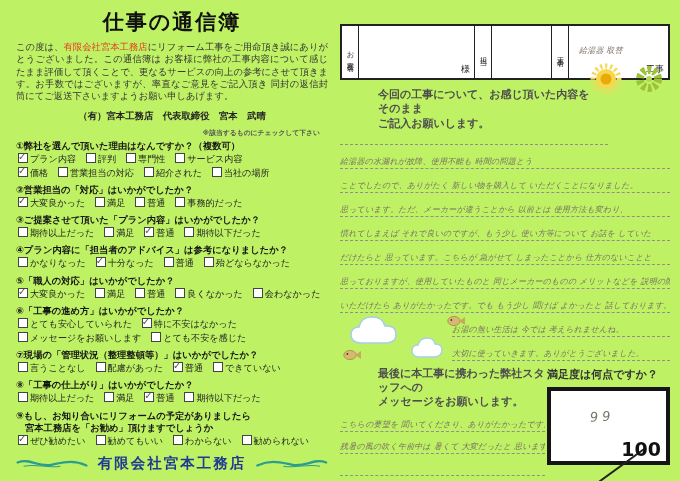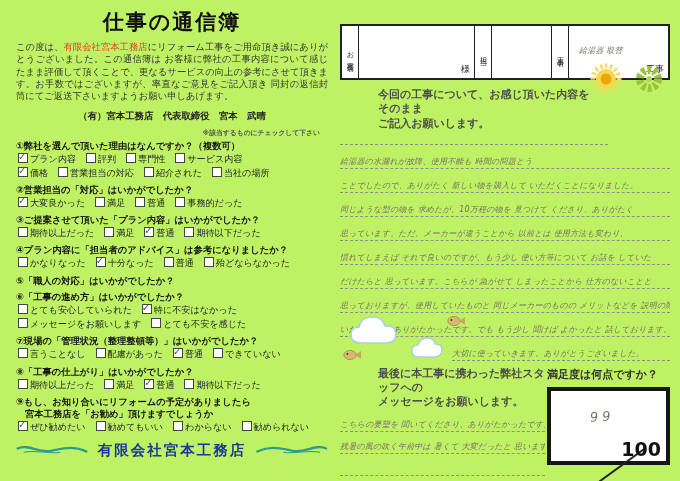--- a/index.html
+++ b/index.html
@@ -105,20 +105,27 @@
       <div class="qo">
         <span class="op"><span class="cb"></span><span>かなりなった</span></span>
         <span class="op"><span class="cb checked"></span><span>十分なった</span></span>
         <span class="op"><span class="cb"></span><span>普通</span></span>
         <span class="op"><span class="cb"></span><span>殆どならなかった</span></span>
       </div>
     </div>
 
     <div class="q">
       <div class="qt">⑤「職人の対応」はいかがでしたか？</div>
+      <div class="qo">
+        <span class="op"><span class="cb checked"></span><span>大変良かった</span></span>
+        <span class="op"><span class="cb"></span><span>満足</span></span>
+        <span class="op"><span class="cb"></span><span>普通</span></span>
+        <span class="op"><span class="cb"></span><span>良くなかった</span></span>
+        <span class="op"><span class="cb"></span><span>会わなかった</span></span>
+      </div>
     </div>
 
     <div class="q">
       <div class="qt">⑥「工事の進め方」はいかがでしたか？</div>
       <div class="qo">
         <span class="op"><span class="cb"></span><span>とても安心していられた</span></span>
         <span class="op"><span class="cb checked"></span><span>特に不安はなかった</span></span>
         <span class="op"><span class="cb"></span><span>メッセージをお願いします</span></span>
         <span class="op"><span class="cb"></span><span>とても不安を感じた</span></span>
       </div>
@@ -203,36 +210,36 @@
 
     <div class="ruled">
       <div class="ruler"></div>
       <div class="hrow">
           <span class="hw">給湯器の水漏れが故障、使用不能も 時間の問題とう</span>
         </div>
       <div class="hrow">
           <span class="hw">ことでしたので、ありがたく 新しい物を購入して いただくことになりました。</span>
         </div>
       <div class="hrow">
-          <span class="hw">同じような型の物を 求めたが、10万程の物を 見つけて くださり、ありがたく</span>
-        </div>
-      <div class="hrow">
           <span class="hw">思っています。ただ、メーカーが違うことから 以前とは 使用方法も変わり、</span>
         </div>
       <div class="hrow">
           <span class="hw">慣れてしまえば それで良いのですが、もう少し 使い方等について お話を していた</span>
         </div>
       <div class="hrow">
           <span class="hw">だけたらと 思っています。こちらが 急がせて しまったことから 仕方のないことと</span>
         </div>
       <div class="hrow">
           <span class="hw">思っておりますが、使用していたものと 同じメーカーのものの メリットなどを 説明の際に</span>
         </div>
       <div class="hrow">
           <span class="hw">いただけたら ありがたかったです。でも もう少し 聞けば よかったと 話しております。</span>
+        </div>
+      <div class="hrow ind">
+          <span class="hw">お湯の無い生活は 今では 考えられませんね。</span>
         </div>
       <div class="hrow ind">
           <span class="hw">大切に使っていきます。ありがとうございました。</span>
         </div>
       <div class="doodles">
         <svg width="126" height="54" viewBox="0 0 126 54">
           <path d="M22 34 Q11 34 11 26 Q11 18 19 18 Q21 8 32 8 Q43 8 45 17 Q55 16 56 24 Q57 33 47 34 Z" fill="#fff" stroke="#a9cfe5" stroke-width="1.6"></path>
           <path d="M80 48 Q72 48 72 42 Q72 36 78 36 Q80 29 87 29 Q94 29 95 35 Q102 35 102 41 Q102 47 95 48 Z" fill="#fff" stroke="#a9cfe5" stroke-width="1.4"></path>
           <g transform="translate(106,6)">
             <ellipse cx="8" cy="6" rx="6.2" ry="4.6" fill="#d6b873" stroke="#a98940" stroke-width="0.8"></ellipse>

